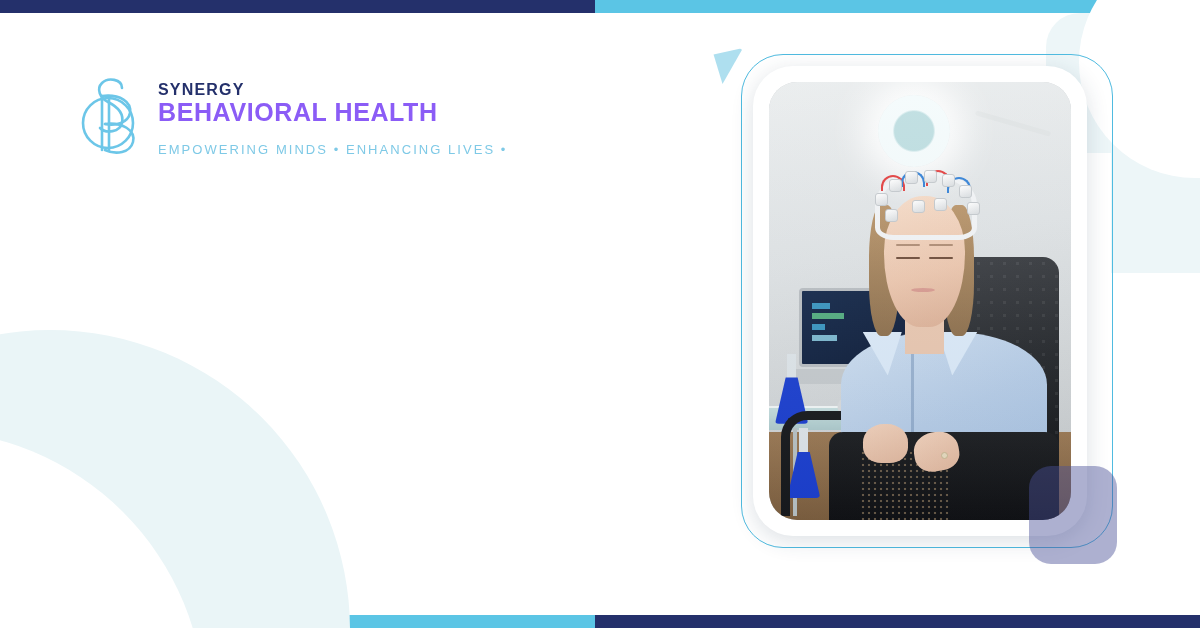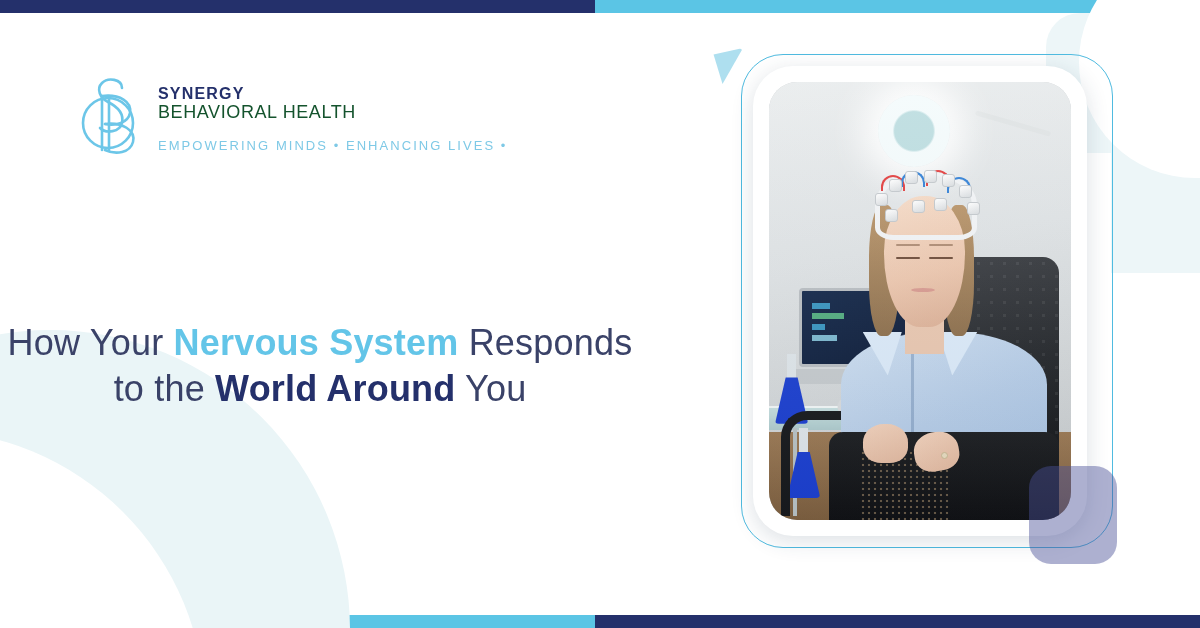--- a/index.html
+++ b/index.html
@@ -287,22 +287,22 @@
     position:absolute;left:78px;top:74px;
     display:flex;align-items:center;gap:14px;
   }
   #logo-mark{width:66px;height:90px;flex:none;}
   #logo-text{display:flex;flex-direction:column;justify-content:center;}
   #logo-synergy{
     font-size:16px;font-weight:bold;letter-spacing:1.2px;
     color:#24306B;line-height:1.08;
   }
   #logo-behavioral{
-    font-size:18px;font-weight:normal;letter-spacing:0.6px;
-    color:#14532d;line-height:1.12;
+    font-size:25px;font-weight:bold;letter-spacing:0.6px;
+    color:#8b5cf6;line-height:1.12;
   }
   #logo-tagline{
     font-size:13px;letter-spacing:2.05px;color:#7EC9E6;
     margin-top:16px;white-space:nowrap;
   }
 
   
   #headline{
     position:absolute;left:0;top:296px;width:640px;
     text-align:center;
@@ -422,23 +422,14 @@
         <path d="M27 50 C44 48, 58 56, 55 68 C52 79, 38 81, 27 76"></path>
       </g>
     </svg>
     <div id="logo-text">
       <div id="logo-synergy">SYNERGY</div>
       <div id="logo-behavioral">BEHAVIORAL HEALTH</div>
       <div id="logo-tagline">EMPOWERING MINDS • ENHANCING LIVES •</div>
     </div>
   </div>
 
-  <h1 id="headline">
-    <span>
-      <span>How Your </span><span class="hl-cyan">Nervous System</span><span> Responds</span>
-    </span>
-    <br>
-    <span>
-      <span>to the </span><span class="hl-navy">World Around</span><span> You</span>
-    </span>
-  </h1>
 
 </div>
 
 </body></html>

